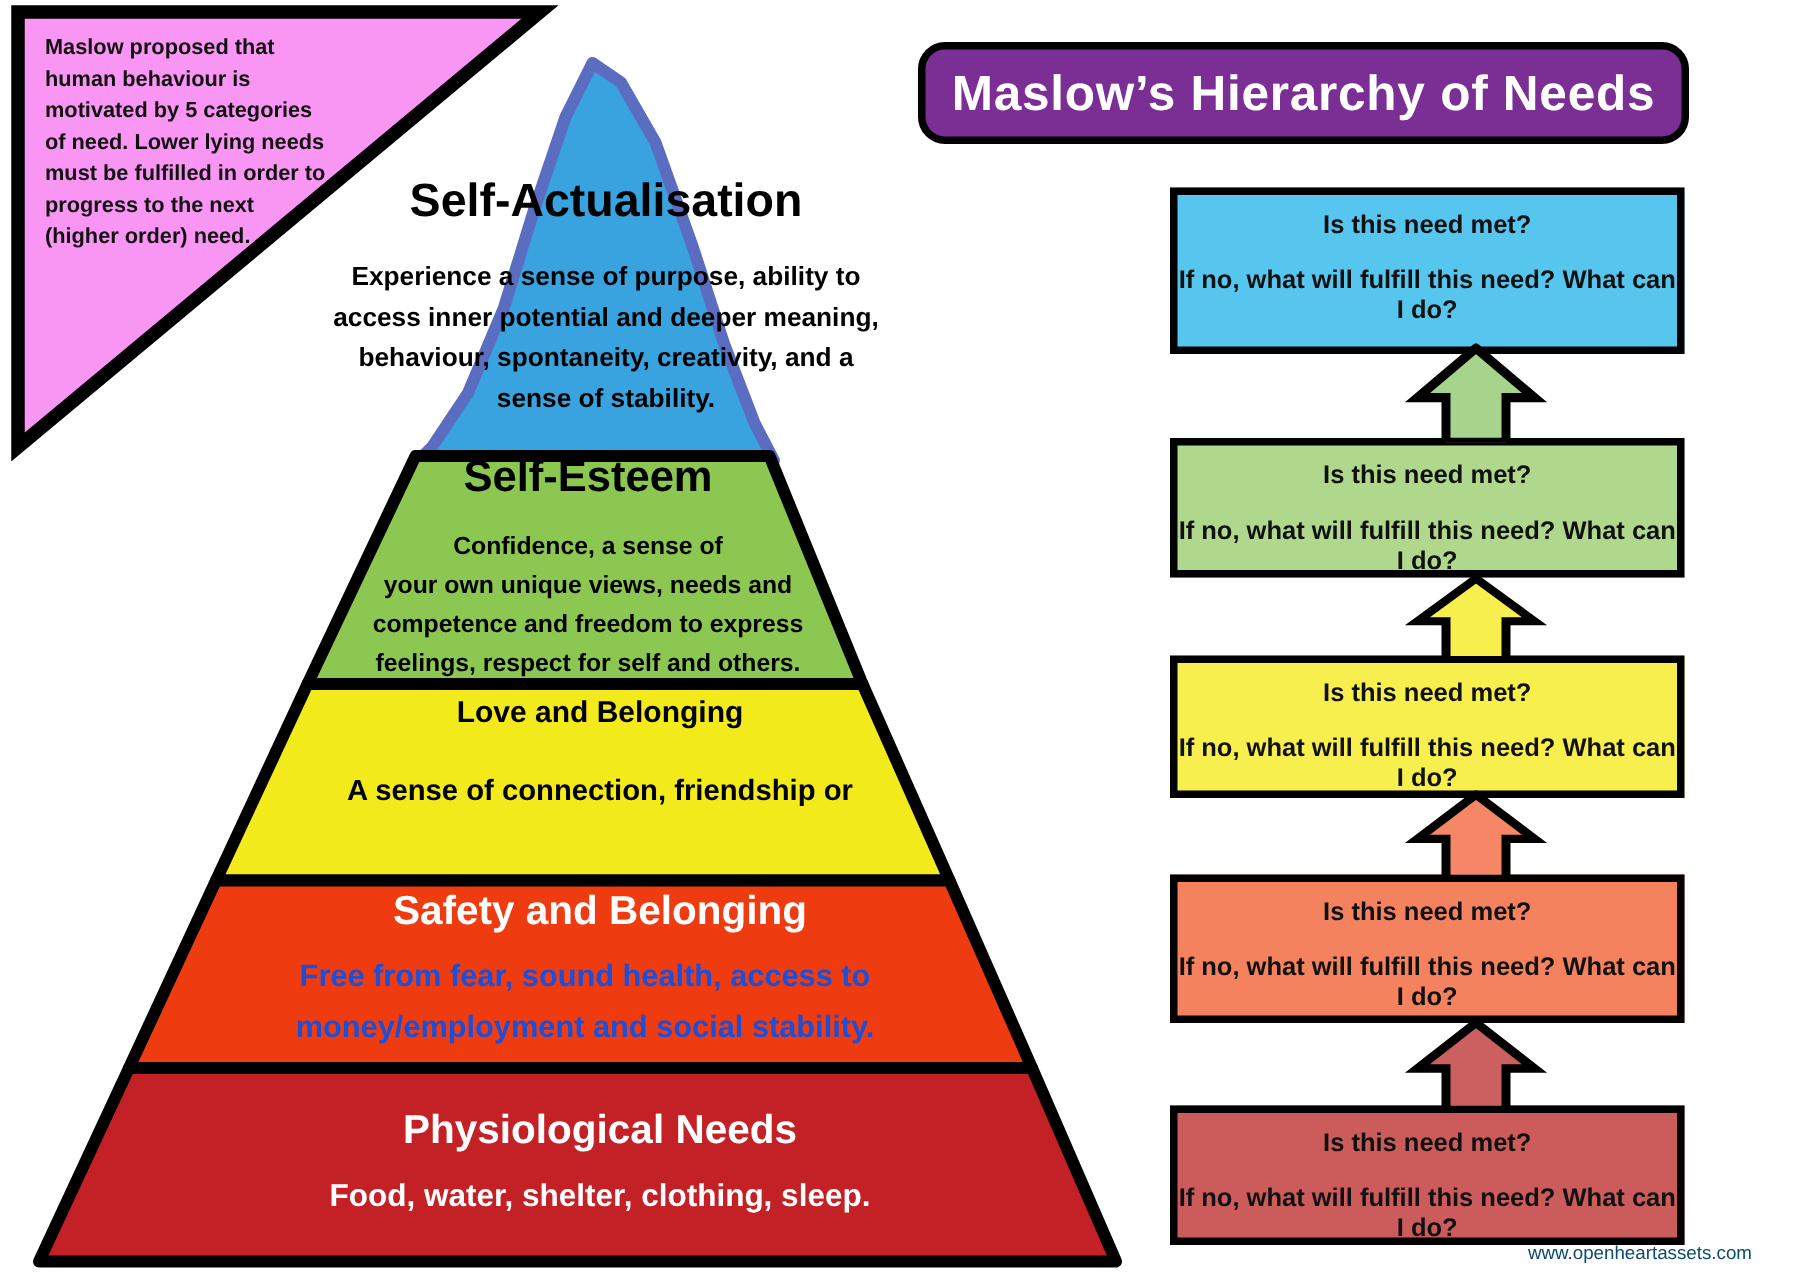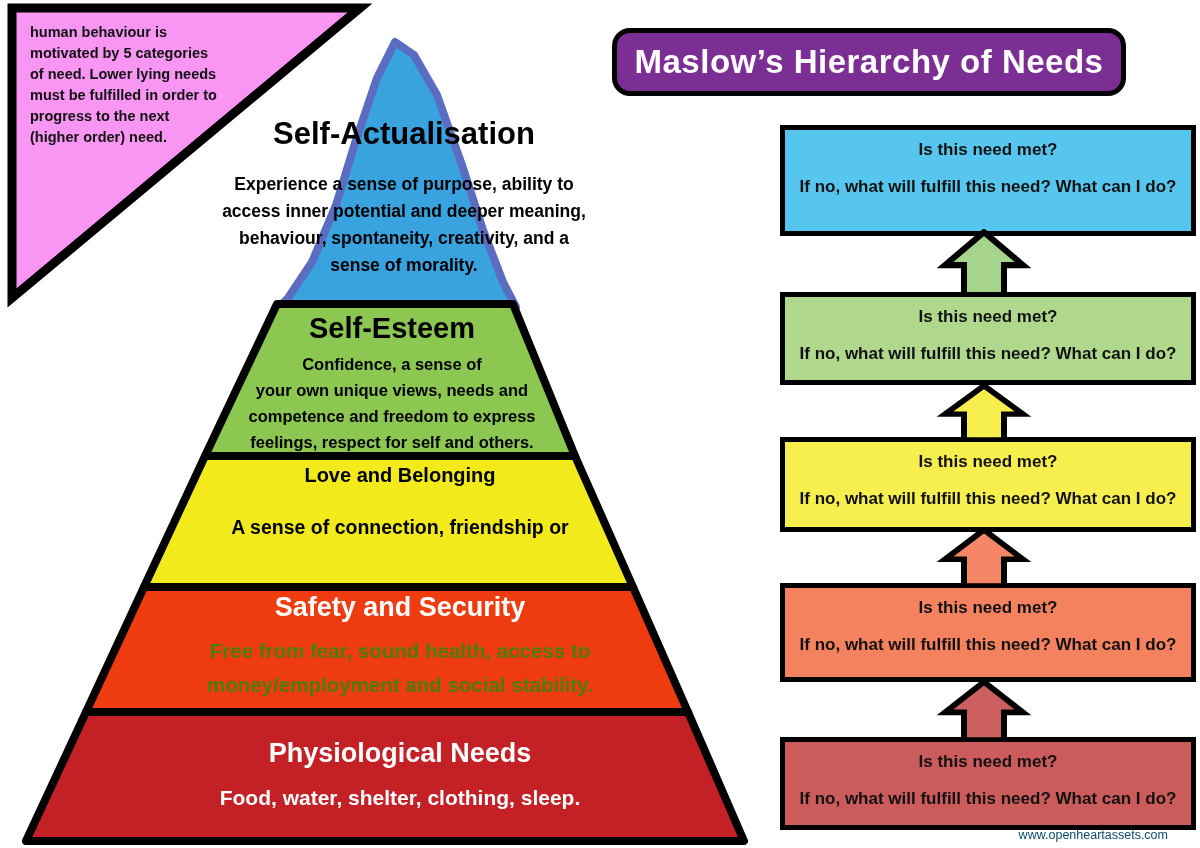--- a/index.html
+++ b/index.html
@@ -19,31 +19,31 @@
     border:5px solid #000;border-radius:18px;box-sizing:border-box;
     display:flex;align-items:center;justify-content:center;
     color:#fff;font-size:33px;font-weight:700;letter-spacing:.5px;
   }
   
   .pyramid{left:0;top:0;}
   
   .pyr-text{position:absolute;text-align:center;font-weight:700;color:#000;}
   .sa-heading{left:154px;top:116px;width:500px;font-size:31px;}
   .sa-desc{left:154px;top:171px;width:500px;font-size:17.5px;line-height:27px;}
-  .se-heading{left:142px;top:312px;width:500px;font-size:29px;}
+  .se-heading{left:142px;top:302px;width:500px;font-size:29px;}
   .se-desc{left:142px;top:351px;width:500px;font-size:16.5px;line-height:26px;}
   .lb-heading{left:150px;top:464px;width:500px;font-size:20px;}
   .lb-desc{left:150px;top:512px;width:500px;font-size:19.5px;line-height:31px;}
   .ss-heading{left:150px;top:592px;width:500px;font-size:27px;color:#fff;}
-  .ss-desc{left:110px;top:634px;width:580px;font-size:20.5px;line-height:34px;color:#4d7c0f;}
+  .ss-desc{left:100px;top:634px;width:580px;font-size:20.5px;line-height:34px;color:#1d4ed8;}
   .pn-heading{left:150px;top:738px;width:500px;font-size:27px;color:#fff;}
   .pn-desc{left:110px;top:786px;width:580px;font-size:21px;color:#fff;}
   
   .need-box{
-    position:absolute;left:780px;width:416px;border:5px solid #000;box-sizing:border-box;
+    position:absolute;left:780px;width:343px;border:5px solid #000;box-sizing:border-box;
     text-align:center;font-size:17px;font-weight:700;color:#111;z-index:2;
   }
   .need-line1{margin-top:10px;}
   .need-line2{margin-top:17px;}
   .b1{top:125px;height:111px;}
   .b2{top:292px;height:93px;}
   .b3{top:437px;height:95px;}
   .b4{top:583px;height:99px;}
   .b5{top:737px;height:93px;}
   
@@ -60,20 +60,21 @@
 </style>
 </head>
 <body>
 
 <div class="canvas">
 
   <svg class="intro-tri" width="380" height="312" style="left:0;top:0">
     <polygon points="12,8 360,8 12,298" stroke="#000000" stroke-width="9" fill="#F995F2"></polygon>
   </svg>
   <div class="intro-text">
+    <div>Maslow proposed that</div>
     <div>human behaviour is</div>
     <div>motivated by 5 categories</div>
     <div>of need. Lower lying needs</div>
     <div>must be fulfilled in order to</div>
     <div>progress to the next</div>
     <div>(higher order) need.</div>
   </div>
 
   <div class="title-box" style="background-color: rgb(123, 46, 148);">
     <span>Maslow’s Hierarchy of Needs</span>
@@ -85,37 +86,37 @@
     <polygon points="205,456 575,456 633,587 144,587" stroke-width="8" stroke-linejoin="round" fill="#F2EA1A" stroke="#000000"></polygon>
     <polygon points="144,587 633,587 688,712 86,712" stroke-width="8" stroke-linejoin="round" fill="#EF3B10" stroke="#000000"></polygon>
     <polygon points="86,712 688,712 744,841 26,841" stroke-width="8" stroke-linejoin="round" fill="#C42127" stroke="#000000"></polygon>
   </svg>
 
   <div class="pyr-text sa-heading">Self-Actualisation</div>
   <div class="pyr-text sa-desc">
     <div>Experience a sense of purpose, ability to</div>
     <div>access inner potential and deeper meaning,</div>
     <div>behaviour, spontaneity, creativity, and a</div>
-    <div>sense of morality.</div>
+    <div>sense of stability.</div>
   </div>
 
   <div class="pyr-text se-heading">Self-Esteem</div>
   <div class="pyr-text se-desc">
     <div>Confidence, a sense of</div>
     <div>your own unique views, needs and</div>
     <div>competence and freedom to express</div>
     <div>feelings, respect for self and others.</div>
   </div>
 
   <div class="pyr-text lb-heading">Love and Belonging</div>
   <div class="pyr-text lb-desc">
     <div>A sense of connection, friendship or</div>
   </div>
 
-  <div class="pyr-text ss-heading">Safety and Security</div>
+  <div class="pyr-text ss-heading">Safety and Belonging</div>
   <div class="pyr-text ss-desc">
     <div>Free from fear, sound health, access to</div>
     <div>money/employment and social stability.</div>
   </div>
 
   <div class="pyr-text pn-heading">Physiological Needs</div>
   <div class="pyr-text pn-desc">
     <div>Food, water, shelter, clothing, sleep.</div>
   </div>
 

